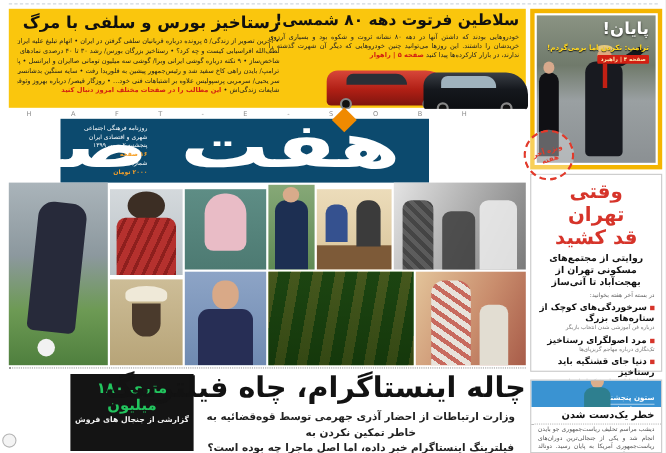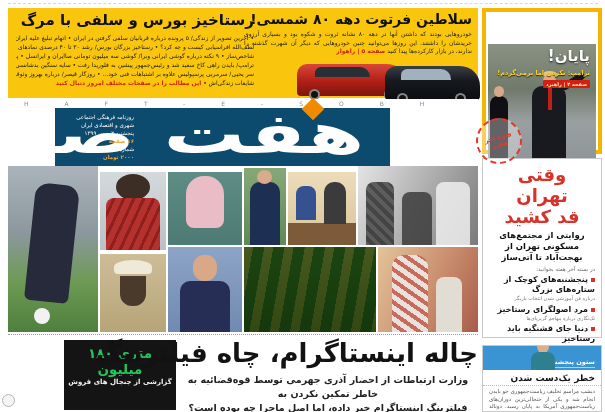--- a/index.html
+++ b/index.html
@@ -71,21 +71,21 @@
   .t-tv .suit{position:absolute;left:12px;top:34px;width:50px;height:51px;background:#272e55;border-radius:10px 10px 0 0;}
   .t-tv .head{position:absolute;left:25px;top:8px;width:24px;height:26px;border-radius:45%;background:#d9a987;}
   .t-aerial{left:244px;top:247px;width:132px;height:85px;background:
     repeating-linear-gradient(100deg,#c2a36a 0 9px,#4e7f3e 9px 20px),linear-gradient(#5c8a47,#44702f);background-blend-mode:multiply;}
   .t-vintage{left:378px;top:247px;width:100px;height:85px;background:linear-gradient(115deg,#e3c49a,#c98d6d 55%,#a85c49);}
   .t-vintage .mom{position:absolute;left:14px;top:8px;width:36px;height:77px;background:repeating-linear-gradient(35deg,#e8e2da 0 5px,#c86a5e 5px 9px);border-radius:12px 12px 0 0;}
   .t-vintage .boy{position:absolute;right:16px;top:30px;width:26px;height:55px;background:#e2ddd2;border-radius:8px 8px 0 0;}
 
   
   .trump-box{position:absolute;left:482px;top:8px;width:120px;height:146px;border:4px solid #f4b500;background:#fff;padding:2px;}
-  .trump-photo{position:relative;width:100%;height:100%;background:linear-gradient(180deg,#8a9383,#707a6b 34%,#9aa0a2 58%,#8b9093);overflow:hidden;margin-top:30px;}
+  .trump-photo{position:relative;width:100%;height:100%;background:linear-gradient(180deg,#8a9383,#707a6b 34%,#9aa0a2 58%,#8b9093);overflow:hidden;}
   .trump-body{position:absolute;left:44px;top:42px;width:34px;height:86px;background:#181a20;border-radius:10px 10px 4px 4px;}
   .trump-head{position:absolute;left:55px;top:30px;width:13px;height:13px;border-radius:50%;background:#e0a97f;}
   .trump-hair{position:absolute;left:54px;top:27px;width:15px;height:6px;border-radius:50%;background:#e6c87e;}
   .trump-tie{position:absolute;left:60px;top:44px;width:4px;height:22px;background:#c22014;}
   .trump-arm{position:absolute;left:72px;top:34px;width:26px;height:7px;background:#15171c;transform:rotate(-32deg);border-radius:4px;}
   .melania{position:absolute;left:2px;top:52px;width:18px;height:76px;background:#101014;border-radius:8px 8px 0 0;}
   .melania-head{position:absolute;left:6px;top:42px;width:10px;height:11px;border-radius:50%;background:#d7a98c;}
   .trump-headline{position:absolute;top:3px;right:6px;color:#fff;font-size:15px;font-weight:bold;text-shadow:0 1px 2px rgba(0,0,0,.8);}
   .trump-sub{position:absolute;top:25px;right:6px;color:#ffd61e;font-size:6.5px;font-weight:bold;text-shadow:0 1px 1px rgba(0,0,0,.8);}
   .trump-ref{position:absolute;top:36px;right:6px;background:#d21f12;color:#ffe9b0;font-size:5px;font-weight:bold;padding:1px 3px;border-radius:1px;}
@@ -233,21 +233,21 @@
   </div>
 
   <div class="tehran-col">
     <div class="tehran-headline">
       <div>وقتی تهران</div>
       <div>قد کشید</div>
     </div>
     <div class="tehran-lede">روایتی از مجتمع‌های مسکونی تهران از بهجت‌آباد تا آتی‌ساز</div>
     <div class="tehran-kicker">در بسته آخر هفته بخوانید:</div>
     <div class="titem">
-      <div class="titem-title">پنجشنبه‌های کوچک از ستاره‌های بزرگ</div>
+      <div class="titem-title">سرخوردگی‌های کوچک از ستاره‌های بزرگ</div>
       <div class="titem-sub">درباره فن آموزشی شدن انتخاب بازیگر</div>
     </div>
     <div class="titem">
       <div class="titem-title">مرد اصولگرای رستاخیز</div>
       <div class="titem-sub">تک‌نگاری درباره مهاجم گریزپای‌ها</div>
     </div>
     <div class="titem">
       <div class="titem-title">دنیا جای قشنگیه باید رستاخیز</div>
       <div class="titem-sub">مرور ماجراهای فضای شبکه‌های اجتماعی</div>
     </div>

